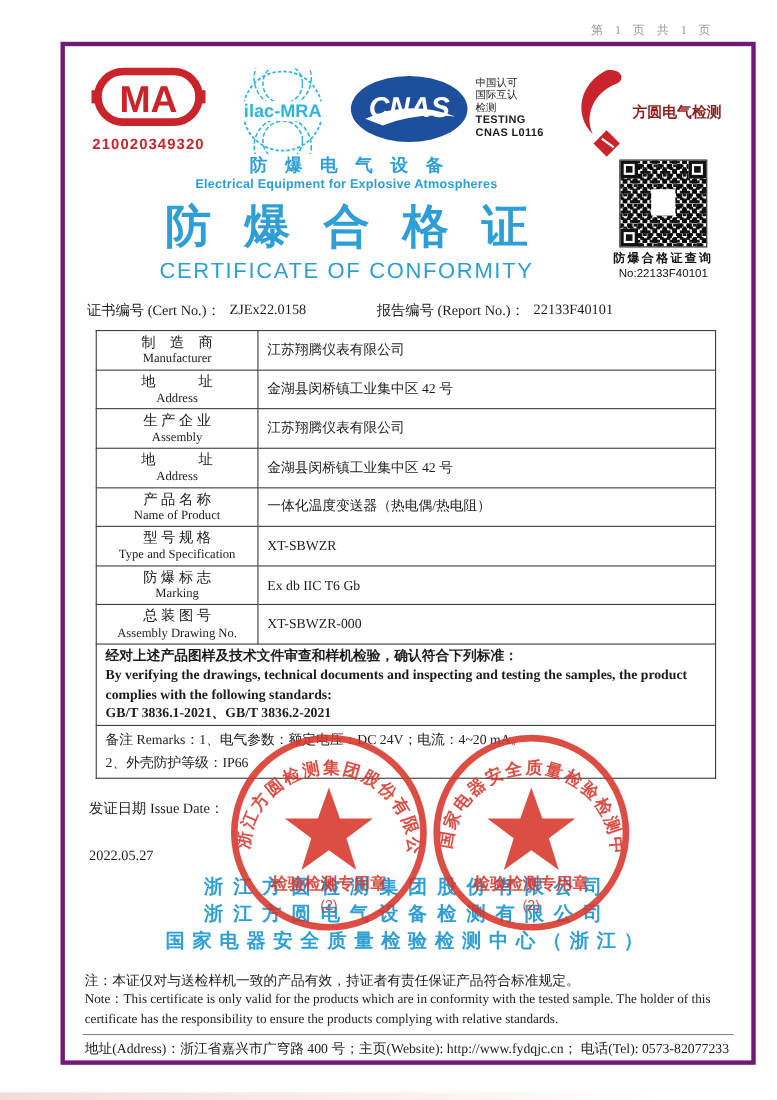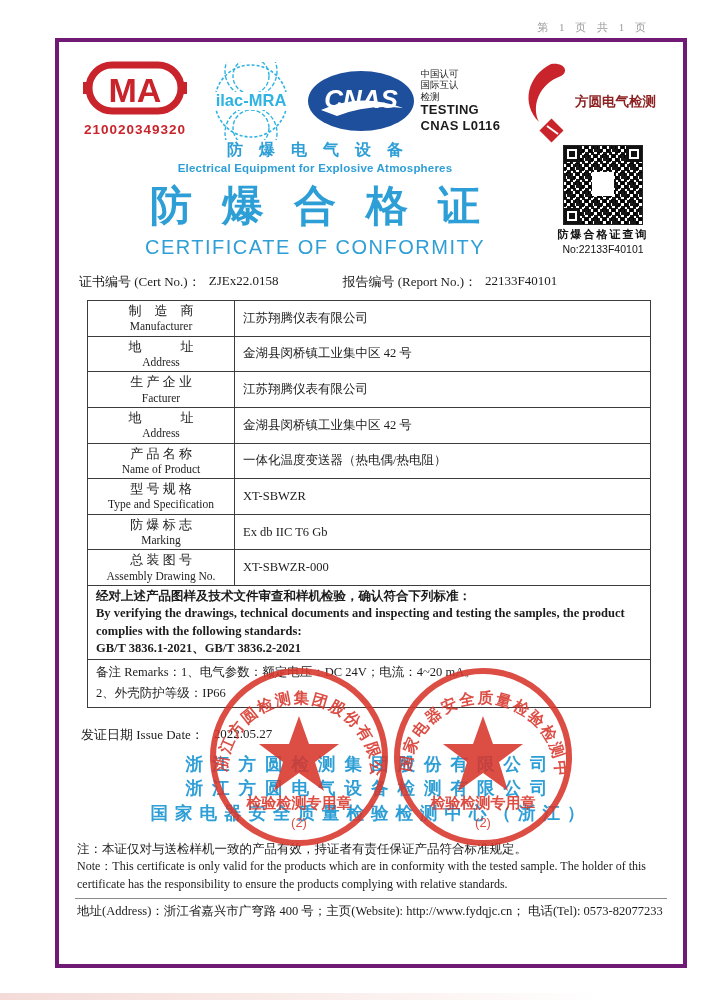--- a/index.html
+++ b/index.html
@@ -10,21 +10,21 @@
               box-sizing:content-box;padding:12px 16px 0 16px;}
 
   
   .logo-row{display:flex;justify-content:space-between;align-items:flex-start;height:86px;margin-top:6px;}
   .cma{width:120px;text-align:center;}
   .cma-number{color:#c9232b;font-weight:bold;font-size:13.5px;letter-spacing:1px;margin-top:2px;
               font-family:"Liberation Sans","DejaVu Sans",sans-serif;}
   .ilac{margin-top:2px;}
   .cnas-group{display:flex;align-items:center;gap:6px;margin-top:8px;}
   .cnas-side{font-size:9.5px;line-height:1.2;font-family:"Liberation Sans","DejaVu Sans",sans-serif;}
-  .cnas-side .bold{font-weight:bold;font-size:13px;letter-spacing:.3px;}
+  .cnas-side .bold{font-weight:bold;font-size:10px;letter-spacing:.3px;}
   .fy-logo{position:relative;width:150px;height:88px;margin-top:0;}
 
   
   .hd{position:relative;text-align:center;margin-top:-6px;color:#2e9fd6;
       font-family:"Liberation Sans","DejaVu Sans",sans-serif;width:480px;}
   .hd-cn-small{font-size:16px;font-weight:bold;letter-spacing:16px;text-indent:16px;}
   .hd-en-small{font-size:11.5px;font-weight:bold;margin-top:1px;letter-spacing:.2px;}
   .hd-cn-big{font-size:42px;font-weight:bold;letter-spacing:30px;text-indent:30px;margin-top:4px;white-space:nowrap;}
   .hd-en-big{font-size:20px;margin-top:2px;letter-spacing:1.5px;}
 
@@ -57,21 +57,21 @@
   td.val{height:30px;}
   td.wide{padding:4px 8px;line-height:1.38;font-size:12.5px;font-weight:bold;}
   td.rem{padding:5px 8px;line-height:1.7;font-size:12.5px;}
 
   
   .approve{position:relative;margin:16px 0 0 46px;height:52px;}
   .approve .cn{font-size:15px;letter-spacing:2px;}
   .approve .en{font-size:12px;margin-top:1px;}
   .signature{position:absolute;left:118px;top:-8px;}
   .dates{display:flex;margin-top:18px;font-size:13px;padding:0 6px;}
-  .dates .seg{display:flex;gap:10px;}
+  .dates .seg{display:flex;gap:26px;flex-direction:column;}
   .dates .seg + .seg{margin-left:66px;}
 
   
   .companies{margin-top:8px;text-align:center;color:#2e9fd6;font-weight:bold;
              font-family:"Liberation Sans","DejaVu Sans",sans-serif;}
   .companies .c-line{font-size:17.5px;letter-spacing:9px;line-height:1.42;white-space:nowrap;}
   .companies .c-line.third{letter-spacing:7px;}
 
   
   .stamp{position:absolute;opacity:.88;}
@@ -186,21 +186,21 @@
         <tr>
           <td class="lbl">
               <div class="cn">地　　　址</div>
               <div class="en">Address</div>
             </td>
           <td class="val">金湖县闵桥镇工业集中区 42 号</td>
         </tr>
         <tr>
           <td class="lbl">
               <div class="cn">生 产 企 业</div>
-              <div class="en">Facturer</div>
+              <div class="en">Assembly</div>
             </td>
           <td class="val">江苏翔腾仪表有限公司</td>
         </tr>
         <tr>
           <td class="lbl">
               <div class="cn">地　　　址</div>
               <div class="en">Address</div>
             </td>
           <td class="val">金湖县闵桥镇工业集中区 42 号</td>
         </tr>

